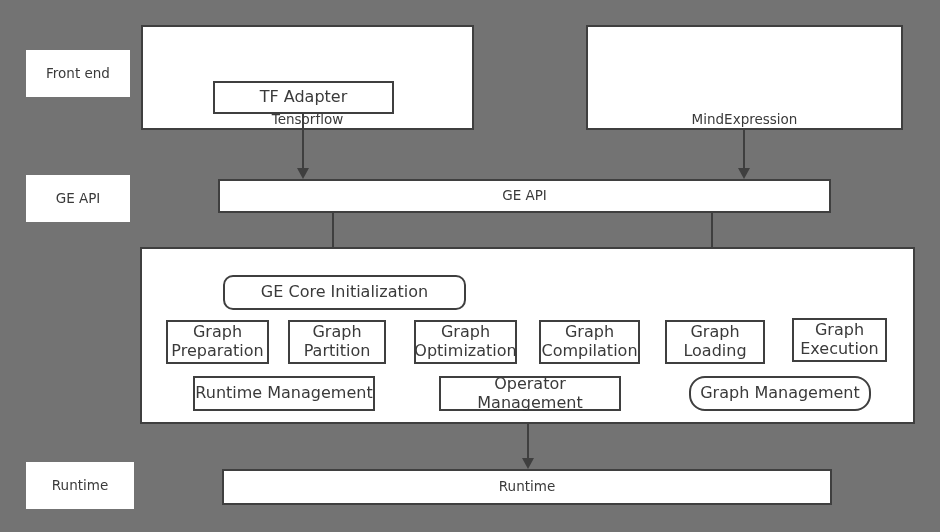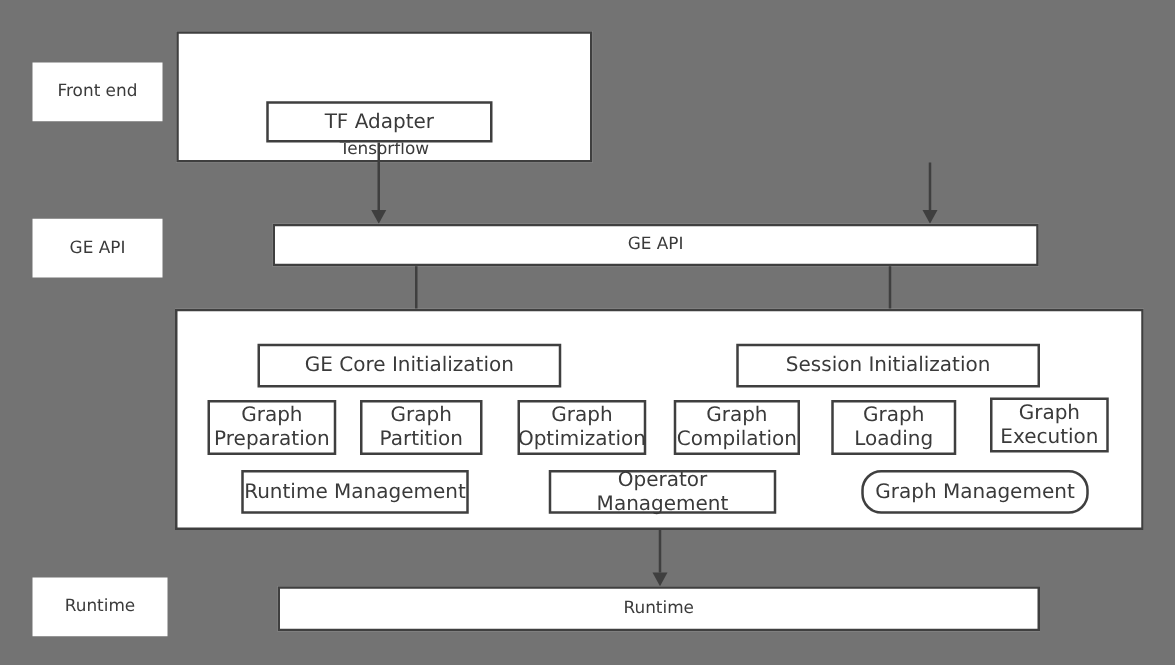--- a/index.html
+++ b/index.html
@@ -95,20 +95,23 @@
   <div class="box stage-label" style="left:26px; top:175px; width:104px; height:47px;">GE API</div>
 
 
   <div class="box stage-label" style="left:26px; top:462px; width:108px; height:47px;">Runtime</div>
 
   <div class="box frame" style="left:141px; top:25px; width:333px; height:105px;">
     <span class="frame-title">Tensorflow</span>
   </div>
   <div class="box node" style="left:213px; top:81px; width:181px; height:33px;">TF Adapter</div>
 
+  <div class="box frame" style="left:586px; top:25px; width:317px; height:105px;">
+    <span class="frame-title" style="margin-top:46px;">MindExpression</span>
+  </div>
 
   <div class="arrow" style="left:296px; top:114px; width:14px; height:65px;">
     <span class="shaft" style="height:54px;"></span>
     <span class="head"></span>
   </div>
 
   <div class="arrow" style="left:737px; top:130px; width:14px; height:49px;">
     <span class="shaft" style="height:38px;"></span>
     <span class="head"></span>
   </div>
@@ -120,23 +123,22 @@
     <span class="head"></span>
   </div>
 
   <div class="arrow" style="left:705px; top:213px; width:14px; height:63px;">
     <span class="shaft" style="height:52px;"></span>
     <span class="head"></span>
   </div>
 
   <div class="box frame" style="left:140px; top:247px; width:775px; height:177px;"></div>
 
-  <div class="box node" style="left:206px; top:275px; width:243px; height:35px;">GE Core Initialization</div>
+  <div class="box node" style="left:223px; top:275px; width:243px; height:35px;border-radius:10px;">GE Core Initialization</div>
 
-  <div class="box node" style="left:589px; top:275px; width:243px; height:35px;">Session Initialization</div>
 
   <div class="box node" style="left:166px; top:320px; width:103px; height:44px;">Graph
 Preparation</div>
 
   <div class="box node" style="left:288px; top:320px; width:98px; height:44px;">Graph
 Partition</div>
 
   <div class="box node" style="left:414px; top:320px; width:103px; height:44px;">Graph
 Optimization</div>
 

